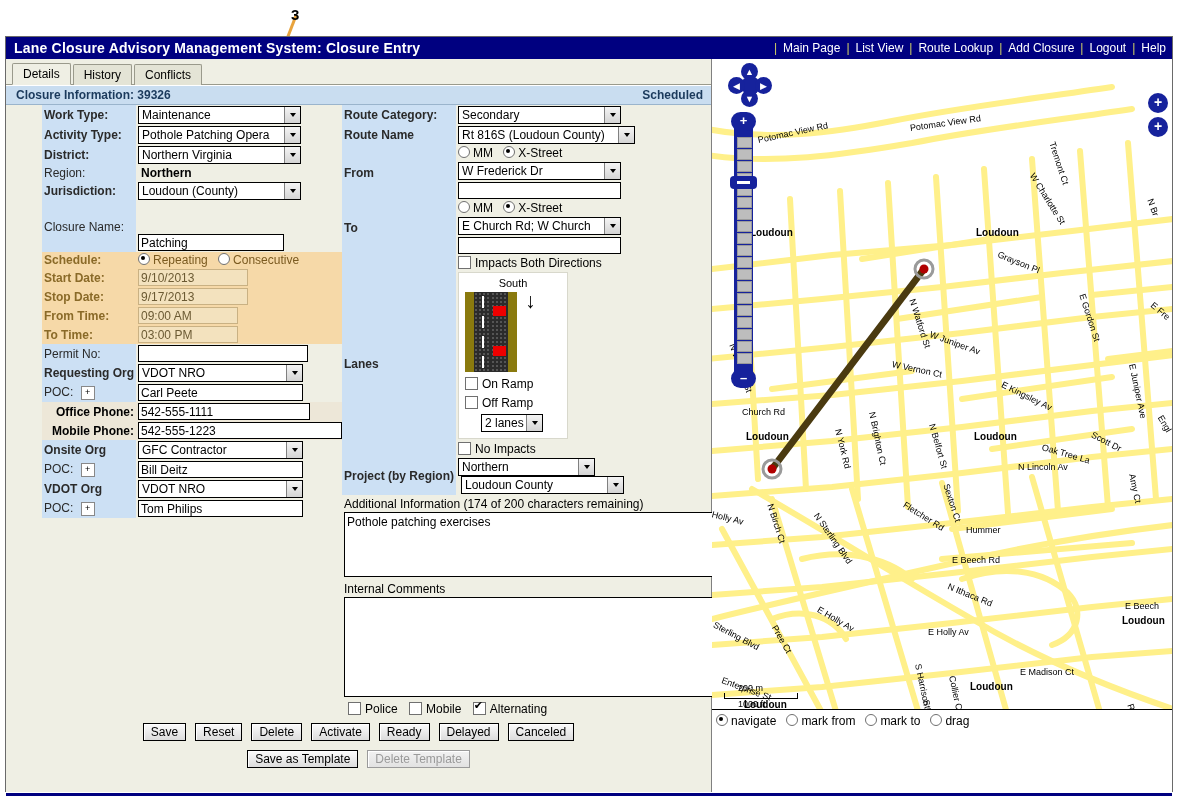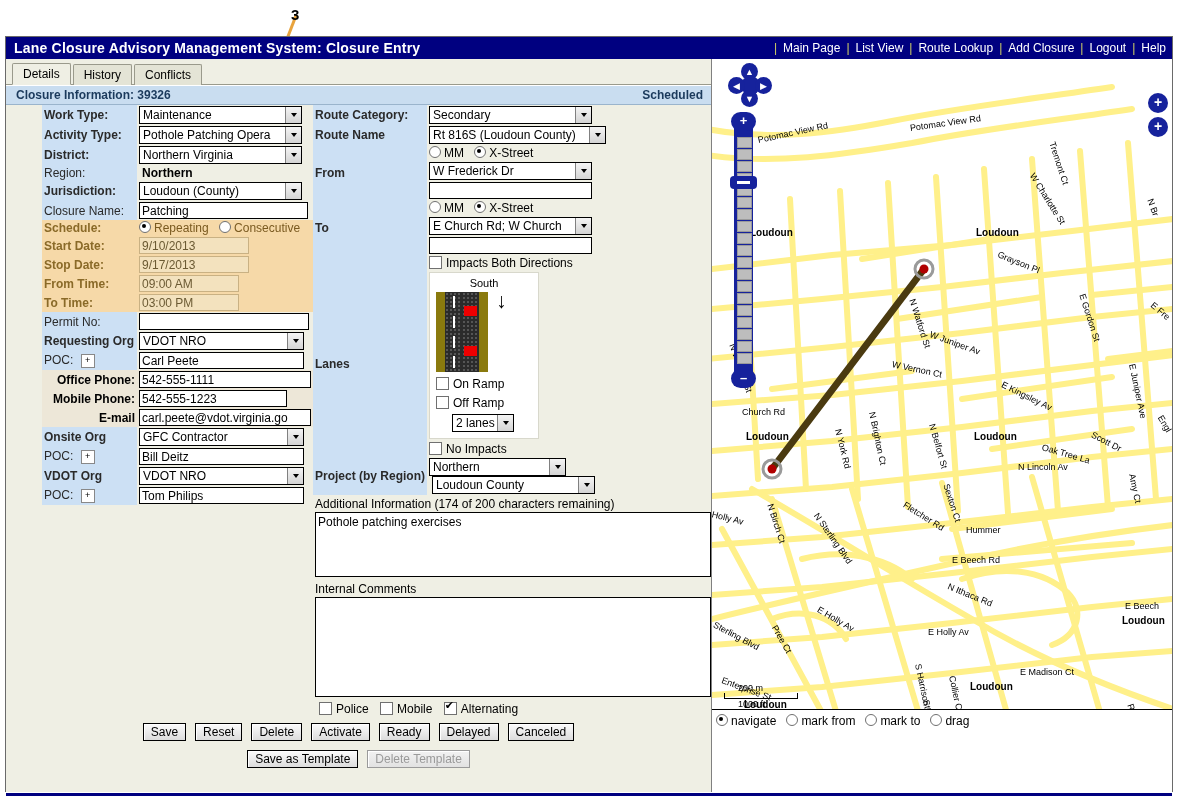--- a/index.html
+++ b/index.html
@@ -210,21 +210,21 @@
                 <td class="fld">
                   <div class="sel" style="width:163px">
                     <span class="val">Loudoun (County)</span>
                     <span class="arw"></span>
                   </div>
                 </td>
               </tr>
               <tr>
                 <td class="lbl plain">Closure Name:</td>
                 <td class="fld">
-                  <input class="txt" style="width: 169px;" value="Patching">
+                  <input class="txt" style="width: 146px; margin-top: 32px;" value="Patching">
                 </td>
               </tr>
               <tr class="hl">
                 <td class="lbl">Schedule:</td>
                 <td class="fld">
                   <span class="radio on"></span><span>Repeating</span>
                   <span class="radio" style="margin-left:7px"></span><span>Consecutive</span>
                 </td>
               </tr>
               <tr class="hl">
@@ -277,27 +277,21 @@
               </tr>
               <tr>
                 <td class="sublbl">Office Phone:</td>
                 <td class="subblank">
                   <input class="txt" style="width: 172px;" value="542-555-1111">
                 </td>
               </tr>
               <tr>
                 <td class="sublbl">Mobile Phone:</td>
                 <td class="subblank">
-                  <input class="txt" style="width: 148px;" value="542-555-1223">
-                </td>
-              </tr>
-              <tr>
-                <td class="sublbl">E-mail</td>
-                <td class="subblank">
-                  <input class="txt" style="width: 172px;" value="carl.peete@vdot.virginia.go">
+                  <input class="txt" style="width: 204px;" value="542-555-1223">
                 </td>
               </tr>
               <tr>
                 <td class="lbl">Onsite Org</td>
                 <td class="fld">
                   <div class="sel" style="width:165px">
                     <span class="val">GFC Contractor</span>
                     <span class="arw"></span>
                   </div>
                 </td>

